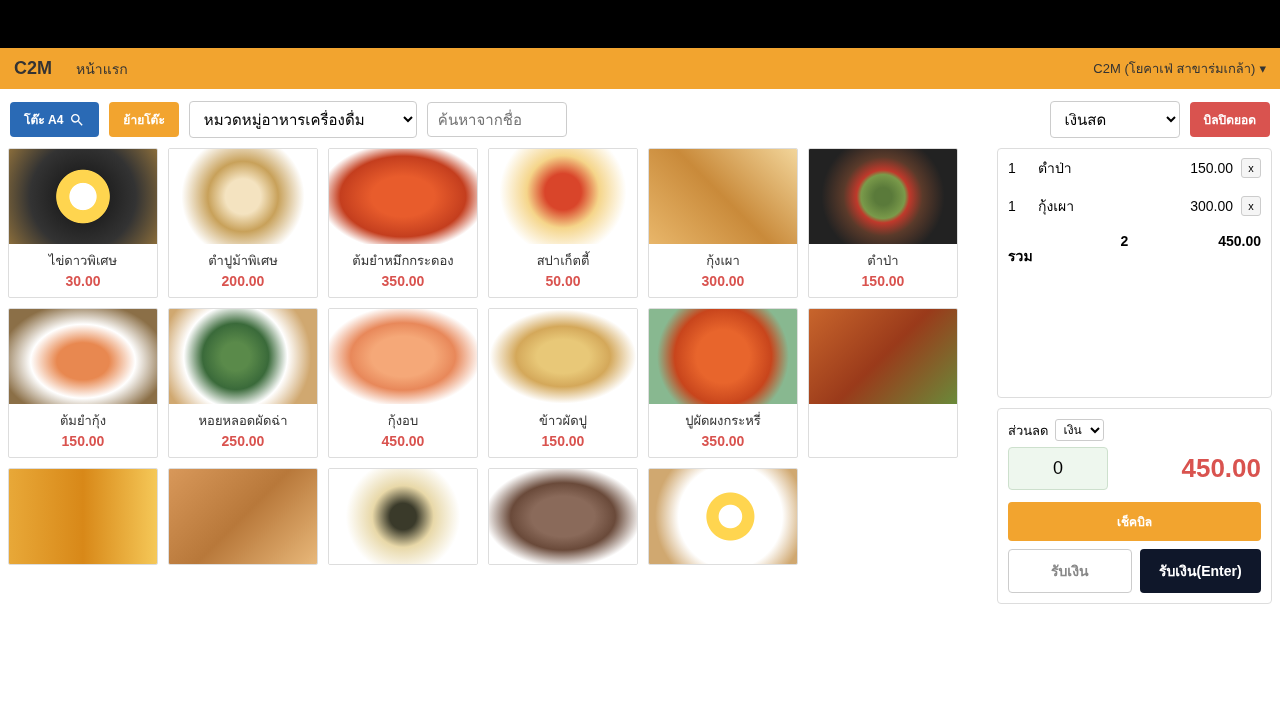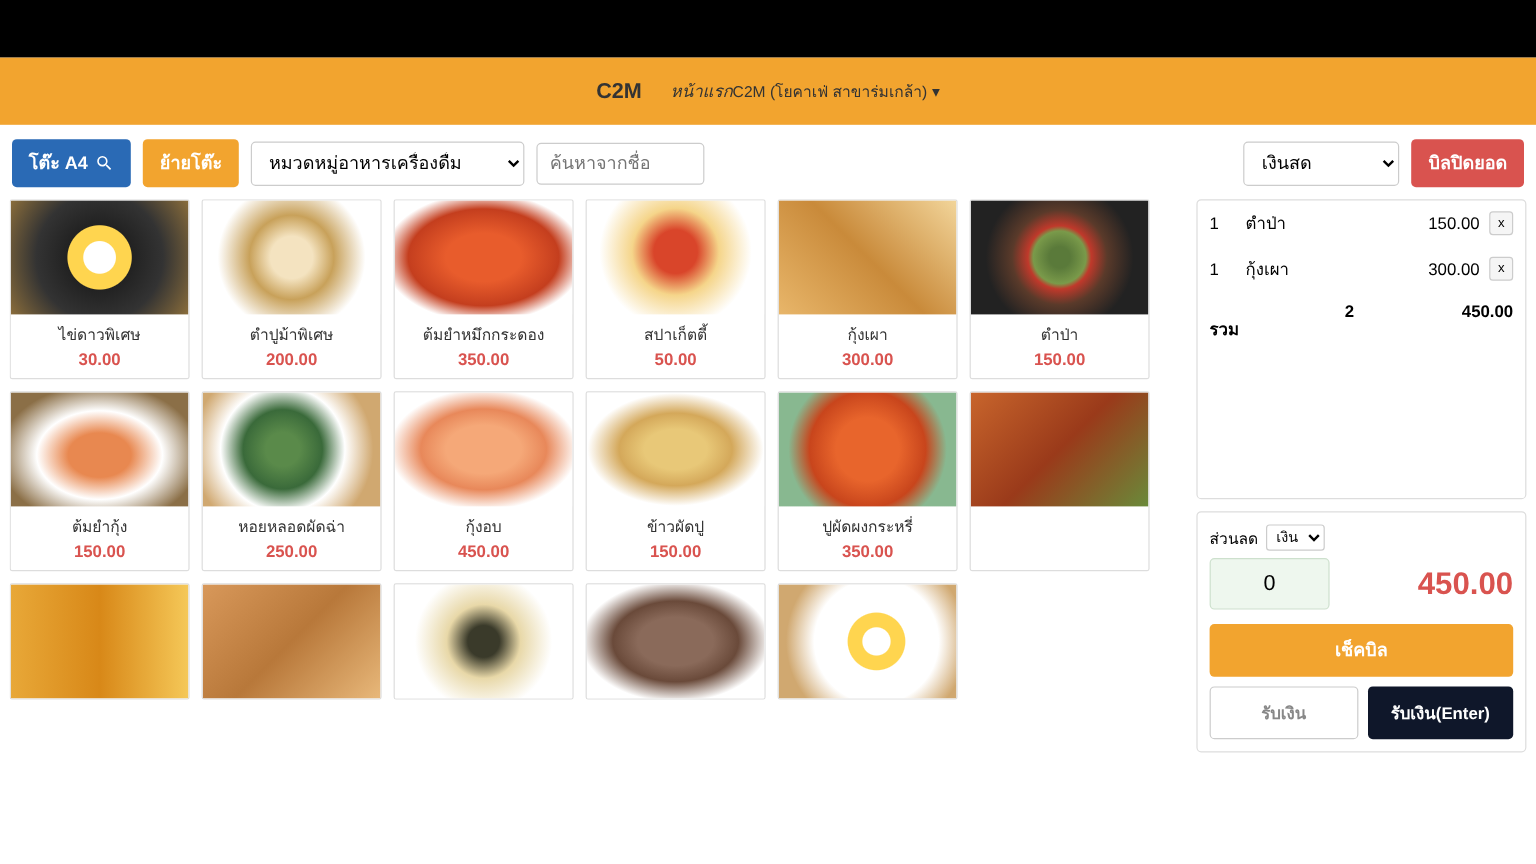--- a/index.html
+++ b/index.html
@@ -1,24 +1,24 @@
 <!DOCTYPE html>
 <html><head>
 <meta charset="utf-8">
 <style>
 * { box-sizing: border-box; margin: 0; padding: 0; }
 body { font-family: Arial, Helvetica, sans-serif; background: #fff; font-size: 14px; width: 1280px; height: 720px; overflow: hidden; }
 .blackbar { background: #000; height: 48px; width: 100%; }
-.topbar { background: #f2a42f; height: 56px; display: flex; align-items: center; padding: 0 14px; justify-content: center; }
+.topbar { background: #f2a42f; height: 41px; display: flex; align-items: center; padding: 0 14px; justify-content: space-between; }
 .topbar-left { display: flex; align-items: center; gap: 24px; }
 .brand { font-size: 18px; font-weight: bold; color: #333; }
-.nav-link { color: #333; font-size: 14px; cursor: pointer; font-style: italic; }
+.nav-link { color: #333; font-size: 14px; cursor: pointer; }
 .branch { color: #333; font-size: 13px; cursor: pointer; display: flex; align-items: center; gap: 4px; }
 .controls { padding: 12px 10px 10px 10px; display: flex; align-items: center; gap: 10px; }
-.btn { border-radius: 4px; padding: 8px 14px; font-size: 15px; cursor: pointer; border: none; display: inline-flex; align-items: center; gap: 6px; }
+.btn { border-radius: 4px; padding: 8px 14px; font-size: 12px; cursor: pointer; border: none; display: inline-flex; align-items: center; gap: 6px; }
 .btn-blue { background: #2a6ab5; color: #fff; font-weight: bold; }
 .btn-orange { background: #f2a42f; color: #fff; font-weight: bold; }
 .btn-red { background: #d9534f; color: #fff; font-weight: bold; }
 .btn-green { background: #0f172a; color: #fff; font-weight: bold; }
 .btn-grey { background: #fff; border: 1px solid #ccc; color: #888; font-weight: bold; }
 .sel { border: 1px solid #ccc; border-radius: 4px; padding: 8px 10px; font-size: 15px; background: #fff; cursor: pointer; }
 .txt { border: 1px solid #ccc; border-radius: 4px; padding: 8px 10px; font-size: 15px; width: 140px; }
 .spacer { flex: 1; }
 .main { display: flex; padding: 0 8px; gap: 10px; }
 .menu-area { flex: 1; display: flex; flex-wrap: wrap; gap: 10px; align-content: flex-start; height: 560px; overflow-y: auto; padding-right: 4px; position: relative; }

